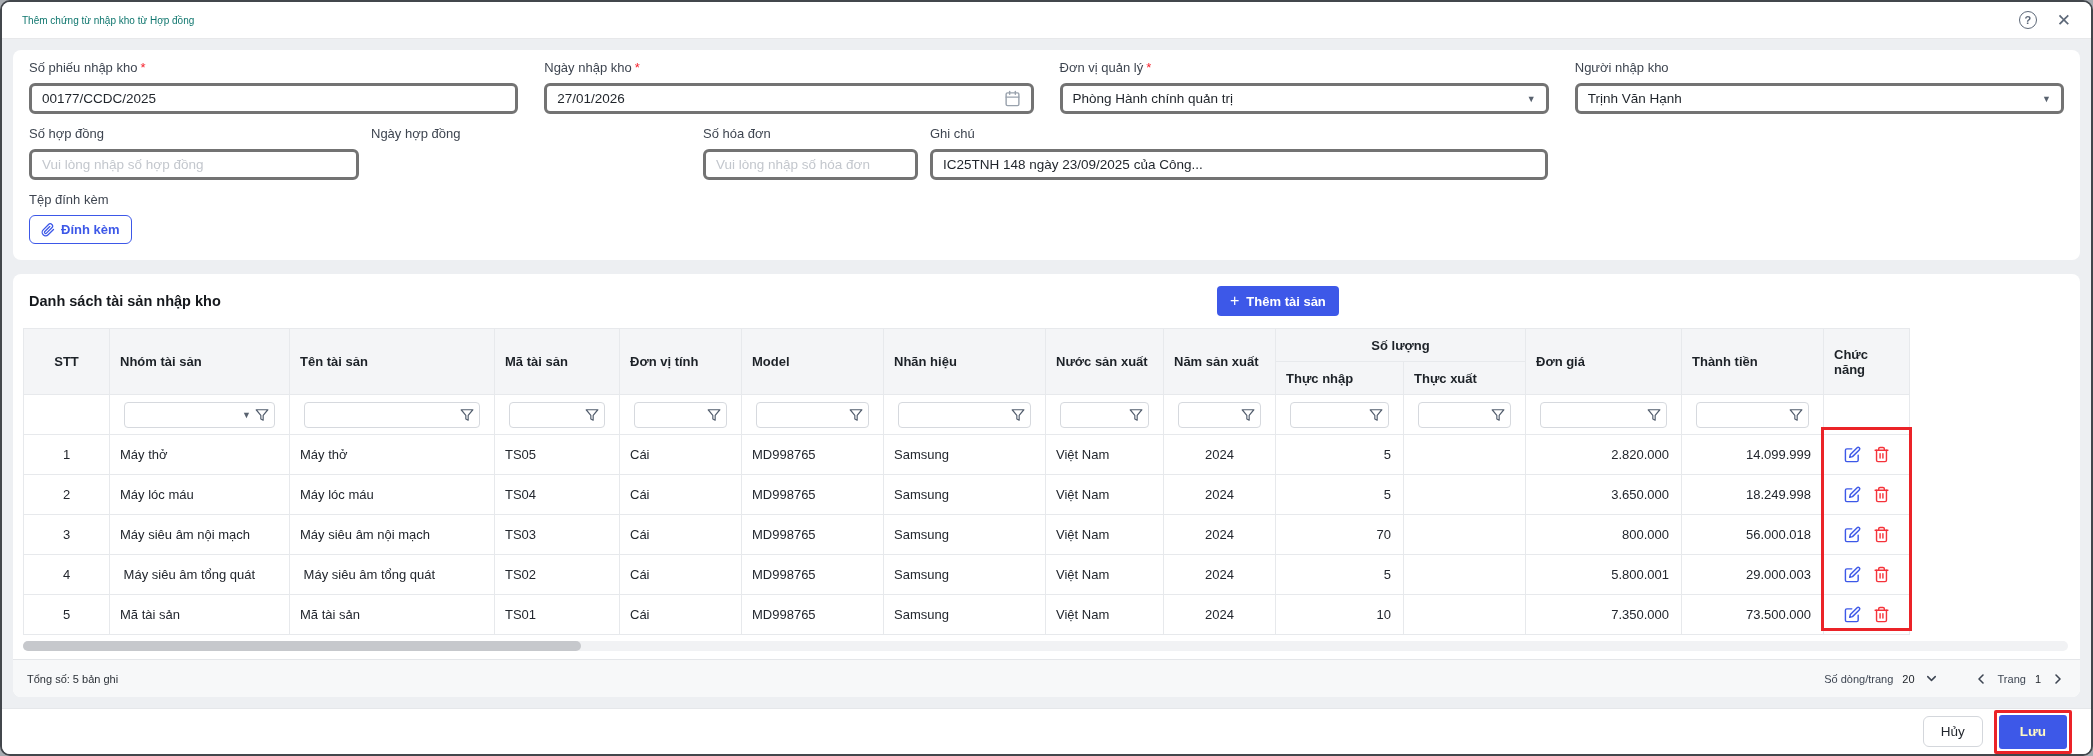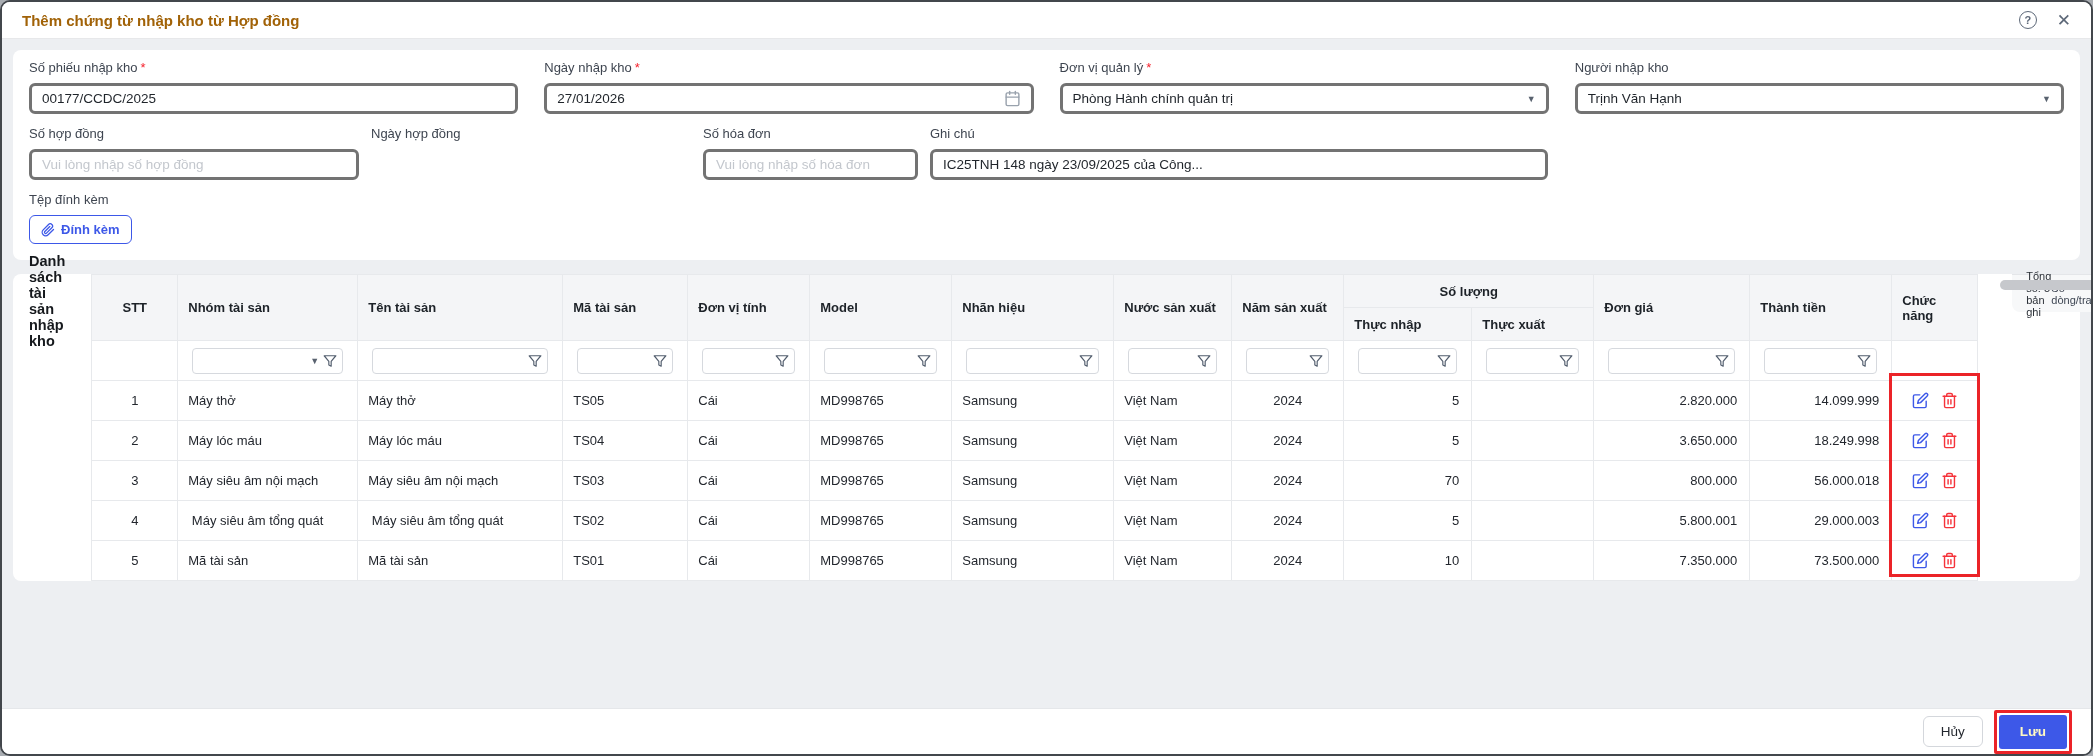--- a/index.html
+++ b/index.html
@@ -19,21 +19,21 @@
     overflow:hidden;
     display:flex; flex-direction:column;
   }
   
   .dlg-header {
     height:36px; flex:none; background:#fff;
     display:flex; align-items:center; padding:0 20px;
     box-shadow:0 1px 0 #e7e8ea;
     position:relative; z-index:2;
   }
-  .dlg-title { font-size:15px; font-weight:700; color:#a16207; }
+  .dlg-title { font-size:10px; font-weight:400; color:#0f766e; }
   .hdr-icons { margin-left:auto; display:flex; align-items:center; gap:20px; }
   .help-circle {
     width:18px; height:18px; border:1.6px solid #5d6878; border-radius:50%;
     display:flex; align-items:center; justify-content:center;
     font-size:11px; font-weight:700; color:#5d6878; cursor:pointer;
   }
   .close-x { font-size:17px; color:#5d6878; cursor:pointer; line-height:1; }
   
   .dlg-body { flex:1; padding:12px 11px; display:flex; flex-direction:column; gap:14px; overflow:hidden; }
   .card { background:#fff; border-radius:8px; }
@@ -68,21 +68,21 @@
   
   .svg-ic { display:block; fill:none; stroke-linecap:round; stroke-linejoin:round; }
   .i-cal { width:17px; height:17px; stroke:#99a2ad; stroke-width:2; flex:none; cursor:pointer; }
   .i-clip { width:14px; height:14px; stroke:#3d58e8; stroke-width:2.2; }
   .i-funnel { width:14px; height:14px; stroke:#525d6d; stroke-width:2; flex:none; }
   .i-edit { width:17px; height:17px; stroke:#3d58e8; stroke-width:2; cursor:pointer; }
   .i-trash { width:17px; height:17px; stroke:#f5333a; stroke-width:2; cursor:pointer; }
   .i-chev { width:16px; height:16px; stroke:#3e4653; stroke-width:2.4; cursor:pointer; }
   .i-chev-sm { width:15px; height:15px; stroke:#3e4653; stroke-width:2.4; cursor:pointer; }
   
-  .table-card { flex:none; display:flex; flex-direction:row; position:relative; }
+  .table-card { flex:none; display:flex; flex-direction:column; position:relative; }
   .tc-head { height:54px; position:relative; display:flex; align-items:center; padding:0 16px; }
   .tc-title { font-size:14.5px; font-weight:700; color:#16191d; }
   .add-btn {
     position:absolute; left:1204px; top:50%; transform:translateY(-50%);
     height:30px; padding:0 13px; border:none; border-radius:4px;
     background:#3d58e8; color:#fff; font-size:13px; font-weight:600;
     display:flex; align-items:center; gap:7px; cursor:pointer; font-family:inherit;
   }
   .add-btn .plus { font-size:16px; font-weight:400; line-height:1; }
   .tbl-wrap { position:relative; padding:0 12px 0 10px; }

